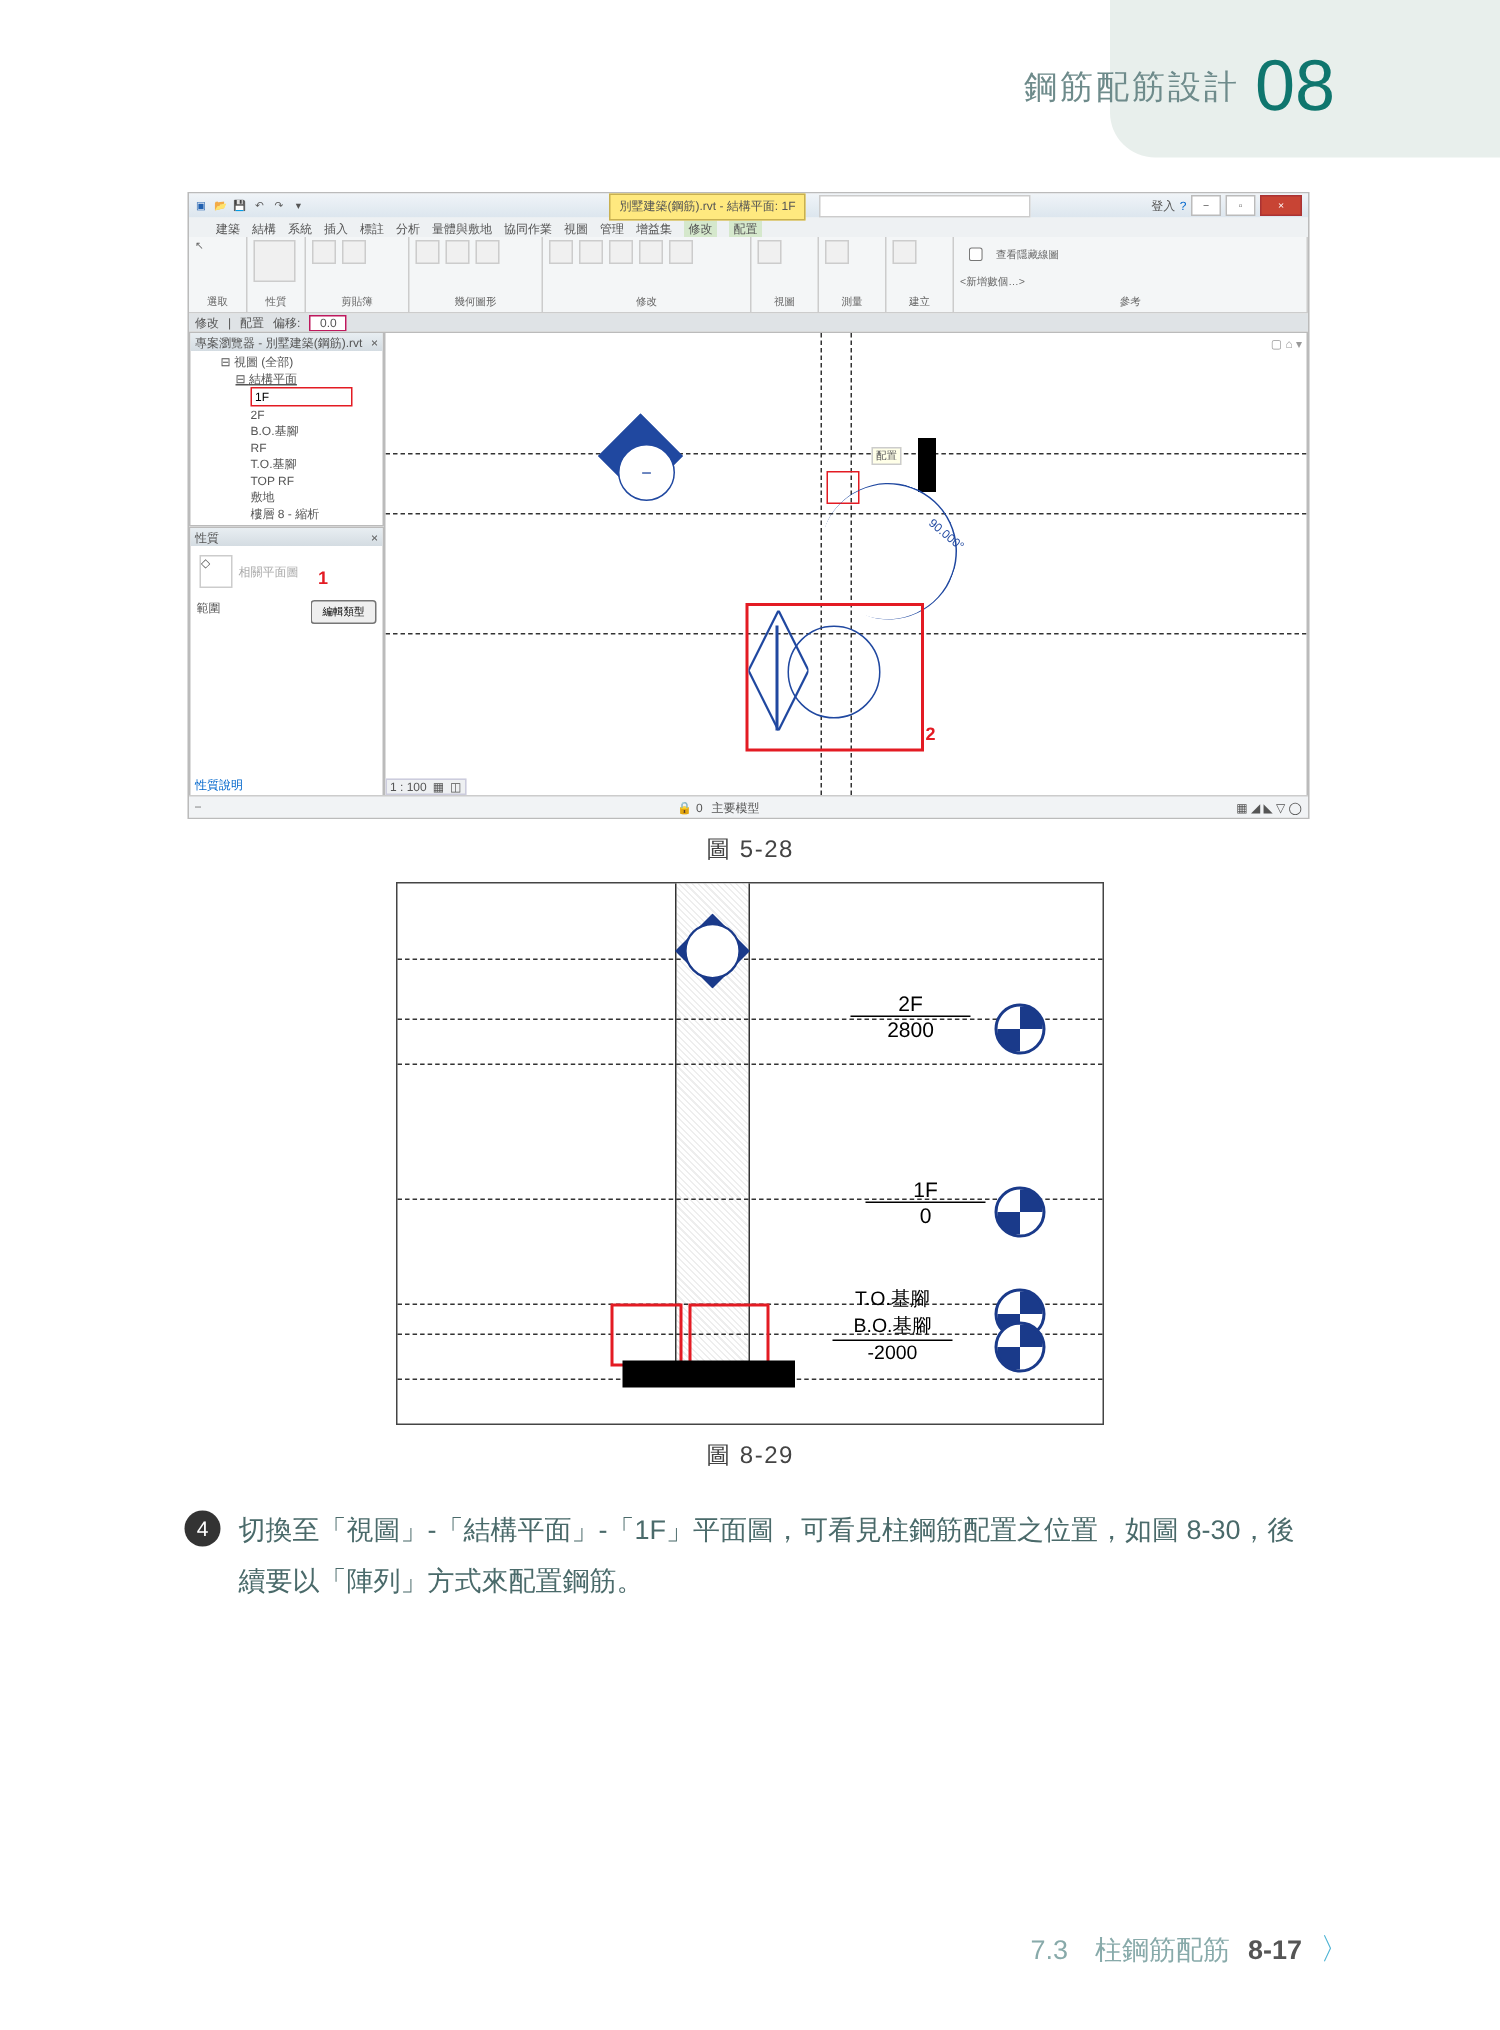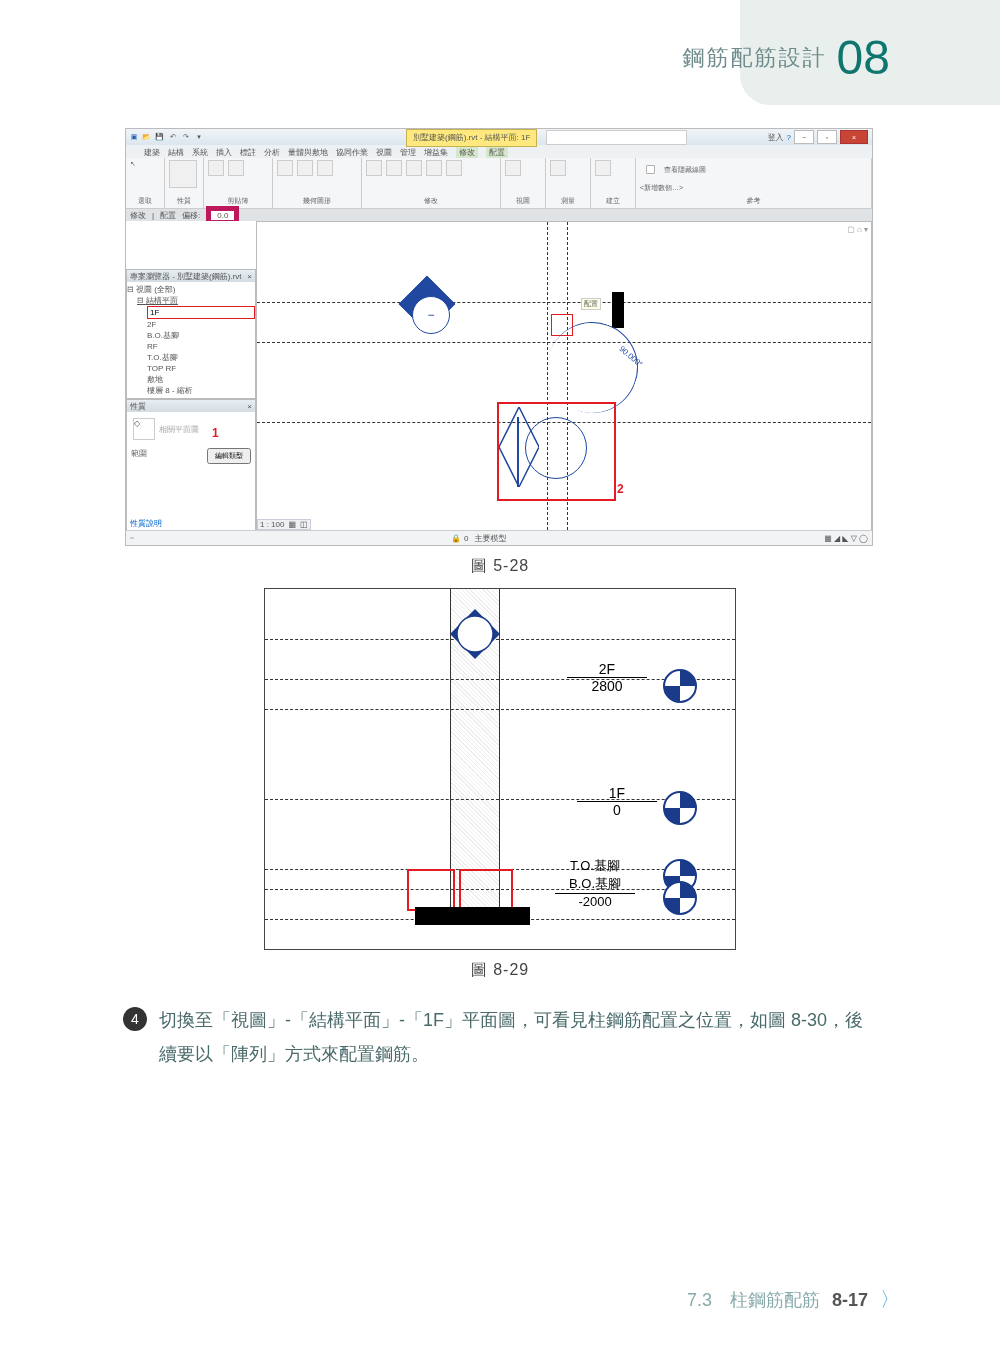--- a/index.html
+++ b/index.html
@@ -102,24 +102,24 @@
 .rib-ico { width: 14px; height: 14px; background: #f0f0f0; border: 0.5px solid #ccc; }
 .ribbon-group.big .rib-ico { width: 26px; height: 26px; }
 .ribbon-group .gname { text-align: center; font-size: 7px; }
 .optbar { height: 13px; background: #dfe3e6; font-size: 8px; padding-left: 4px; display:flex; align-items:center; gap:6px; }
 .main {
   position: absolute;
   top: 92px; left: 0; right: 0; bottom: 14px;
   background: #fff;
   display: flex;
 }
-.left-panels { width: 130px; display: flex; flex-direction: column; font-size: 8px; margin-top: 48px; }
+.left-panels { width: 130px; display: flex; flex-direction: column; font-size: 8px; }
 .panel { border: 1px solid #bbb; margin: 0; background: #fff; }
 .panel-title { background: linear-gradient(#e8eef2, #d4dce2); height: 12px; padding: 0 3px; display:flex; justify-content:space-between; align-items:center; font-size:8px; }
-.browser-tree { padding: 2px 0; font-size: 8px; line-height: 11px; }
+.browser-tree { padding: 2px 20px; font-size: 8px; line-height: 11px; }
 .tree-item.hl { border: 1.5px solid #e31b23; padding: 0 2px; color: #000; }
 .red-callout { color: #e31b23; font-weight: bold; font-size: 12px; position: absolute; }
 .callout1 { top: 156px; left: 85px; }
 .props { flex: 1; }
 .canvas {
   flex: 1;
   position: relative;
   background: #fff;
   border: 1px solid #bbb;
   overflow: hidden;
@@ -300,21 +300,21 @@
       </div>
       <div style="font-size:7px;"><span>&lt;新增數個…&gt;</span></div>
       <div class="gname">參考</div>
     </div>
   </div>
 
   <div class="optbar">
     <span>修改</span>|
     <span>配置</span>
     <span>偏移:</span>
-    <span style="background:#fff; border:5px solid #be185d; padding:0 6px;">0.0</span>
+    <span style="background:#fff; border:1px solid #be185d; padding:0 6px;">0.0</span>
   </div>
 
   <div class="main">
     <div class="left-panels">
       <div class="panel" style="position:relative;">
         <div class="panel-title">
             <span>專案瀏覽器 - 別墅建築(鋼筋).rvt</span>
             <span>×</span>
           </div>
         <div class="browser-tree">

